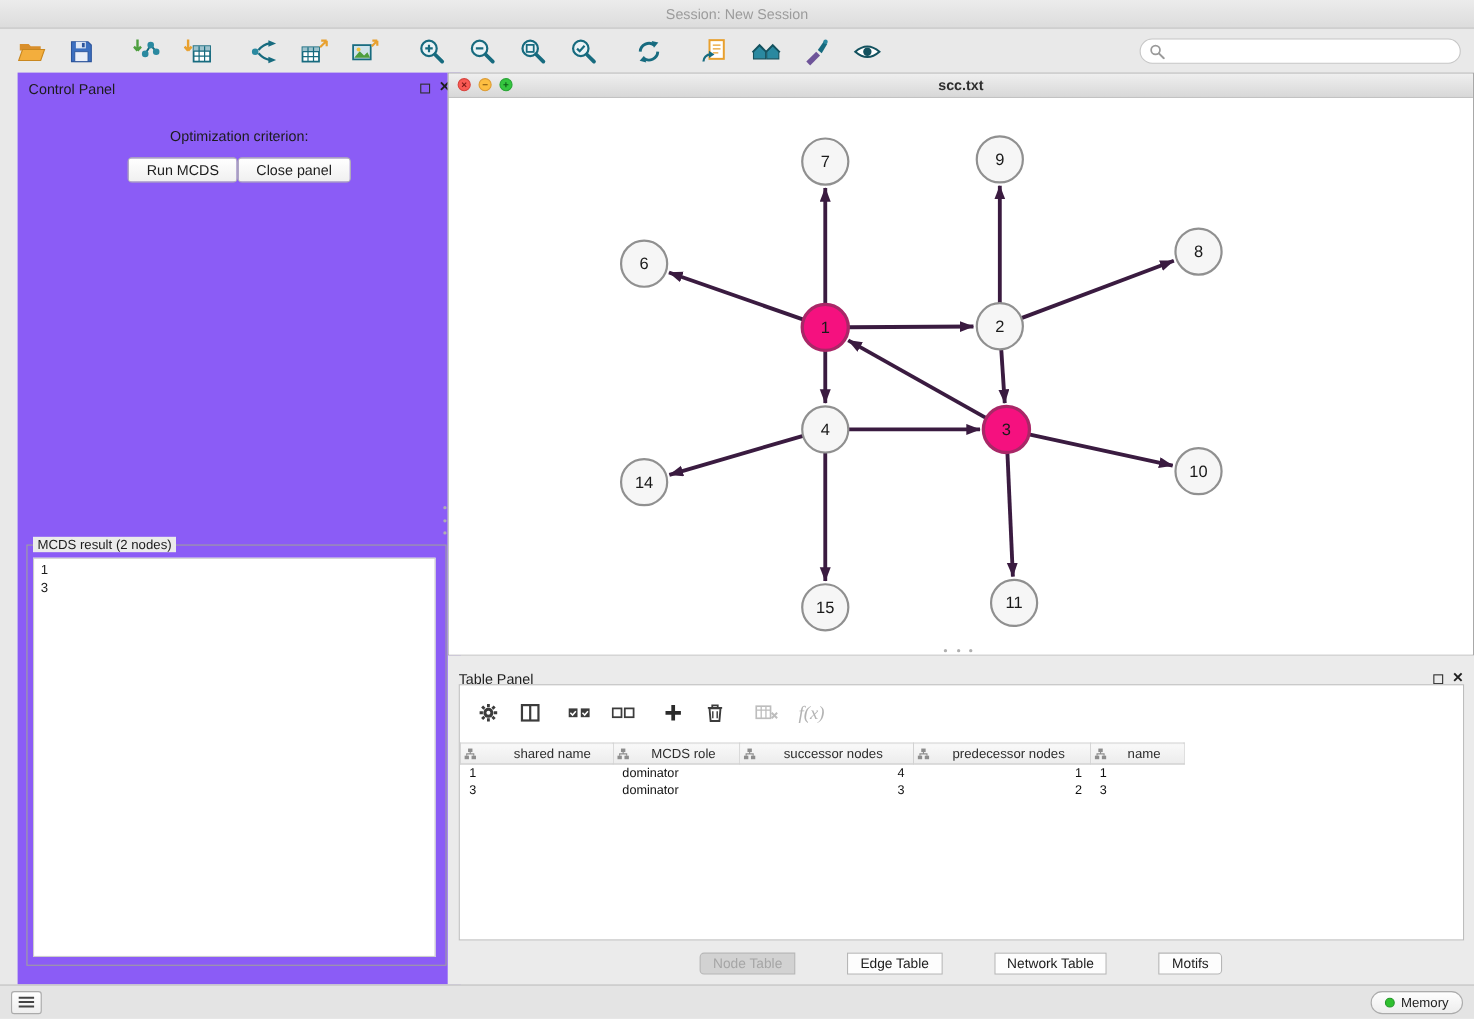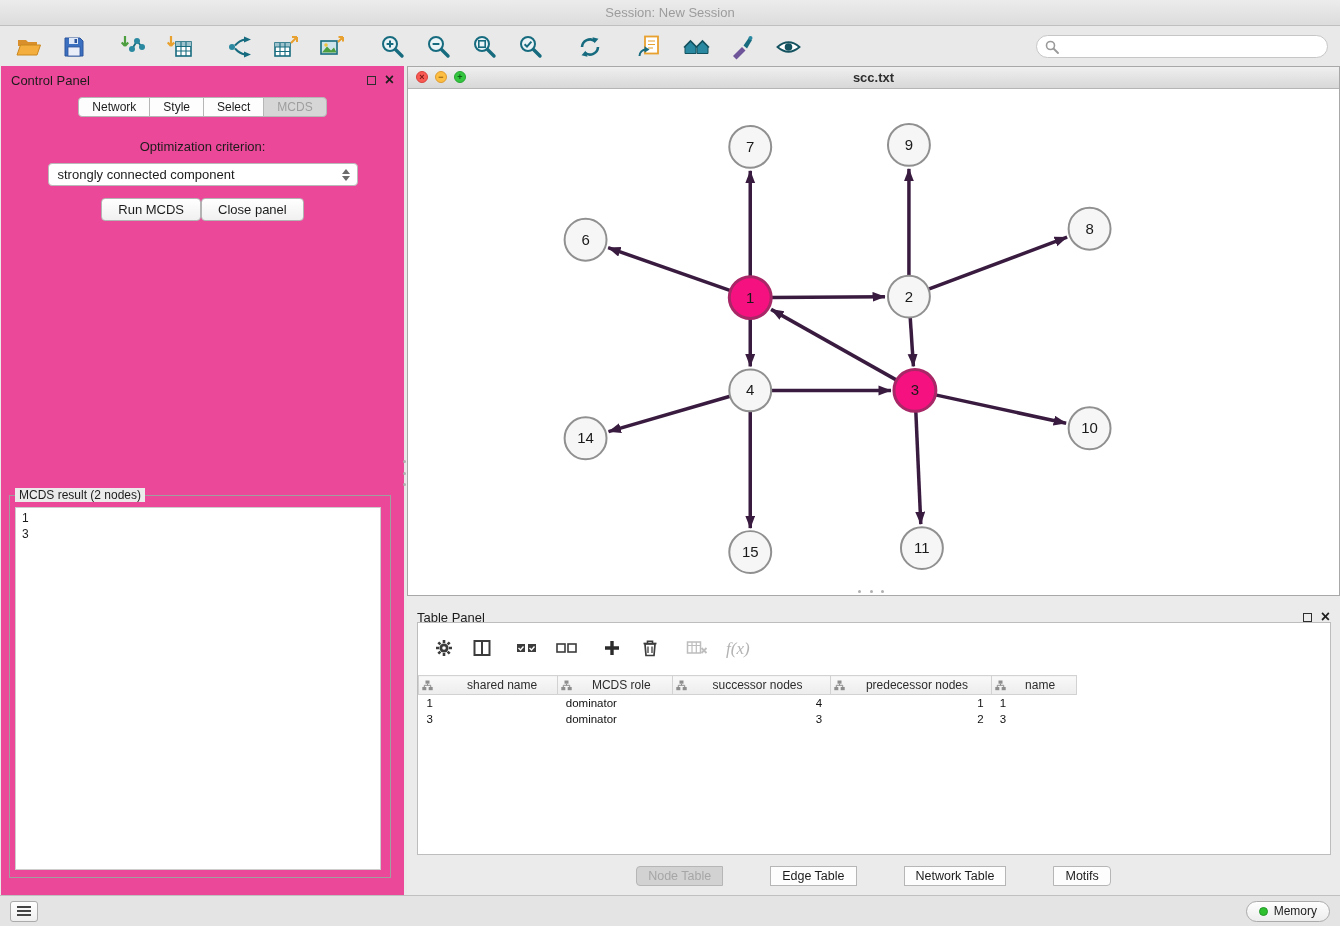--- a/index.html
+++ b/index.html
@@ -15,21 +15,21 @@
   .toolbar { position:absolute; left:0; top:27px; width:1340px; height:39px;
     display:flex; align-items:center; padding:0 12px; background:#e9e9e9; }
   .tbgroup { display:flex; align-items:center; gap:14px; margin-right:28px; }
   .tbicon { width:32px; height:30px; display:flex; align-items:center; justify-content:center; cursor:default; }
   .searchwrap { margin-left:auto; position:relative; }
   .searchwrap .mag { position:absolute; left:9px; top:5px; }
   .searchinput { width:292px; height:23px; border:1px solid #c6c6c6; border-radius:12px; background:#fff;
     padding:0 10px 0 27px; font-size:12px; font-family:inherit; outline:none; }
 
   
-  .control-panel { position:absolute; left:1px; top:66px; width:403px; height:829px; background:#ec4899; }
+  .control-panel { position:absolute; left:16px; top:66px; width:403px; height:829px; background:#8b5cf6; }
   .panel-header { height:28px; display:flex; align-items:center; padding:0 10px; font-size:13px; }
   .panel-header .ph-title { flex:1; }
   .ph-btns { display:flex; align-items:center; gap:9px; }
   .float-btn { width:9px; height:9px; border:1.5px solid #2e2e2e; background:transparent; }
   .close-x { font-size:16px; font-weight:bold; color:#1e1e1e; line-height:1; }
   .cp-tabs { display:flex; justify-content:center; margin-top:3px; }
   .tab { border:1px solid #b6b6b6; margin-left:-1px; background:#fdfdfd; padding:2px 13px; font-size:12px; white-space:nowrap; }
   .tab:first-child { border-radius:4px 0 0 4px; margin-left:0; }
   .tab:last-child { border-radius:0 4px 4px 0; }
   .tab.active { background:#d6d6d6; color:#9e9e9e; }
@@ -249,36 +249,23 @@
 </div>
 
 <div class="control-panel">
   <div class="panel-header">
     <span class="ph-title">Control Panel</span>
     <span class="ph-btns">
       <span class="float-btn"></span>
       <span class="close-x">×</span>
     </span>
   </div>
-  <div class="cp-tabs">
-      <div class="tab">Network</div>
-      <div class="tab">Style</div>
-      <div class="tab">Select</div>
-      <div class="tab active">MCDS</div>
-    </div>
 
   <div class="opt-label">Optimization criterion:</div>
 
-  <div class="dropdown">
-    <span>strongly connected component</span>
-    <span class="dd-arrows">
-        <span class="up"></span>
-        <span class="down"></span>
-      </span>
-  </div>
 
   <div class="cp-buttons">
     <button class="btn">Run MCDS</button>
     <button class="btn">Close panel</button>
   </div>
 
   <div class="groupbox">
     <span class="groupbox-legend">MCDS result (2 nodes)</span>
     <div class="groupbox-inner">
         <div>1</div>

